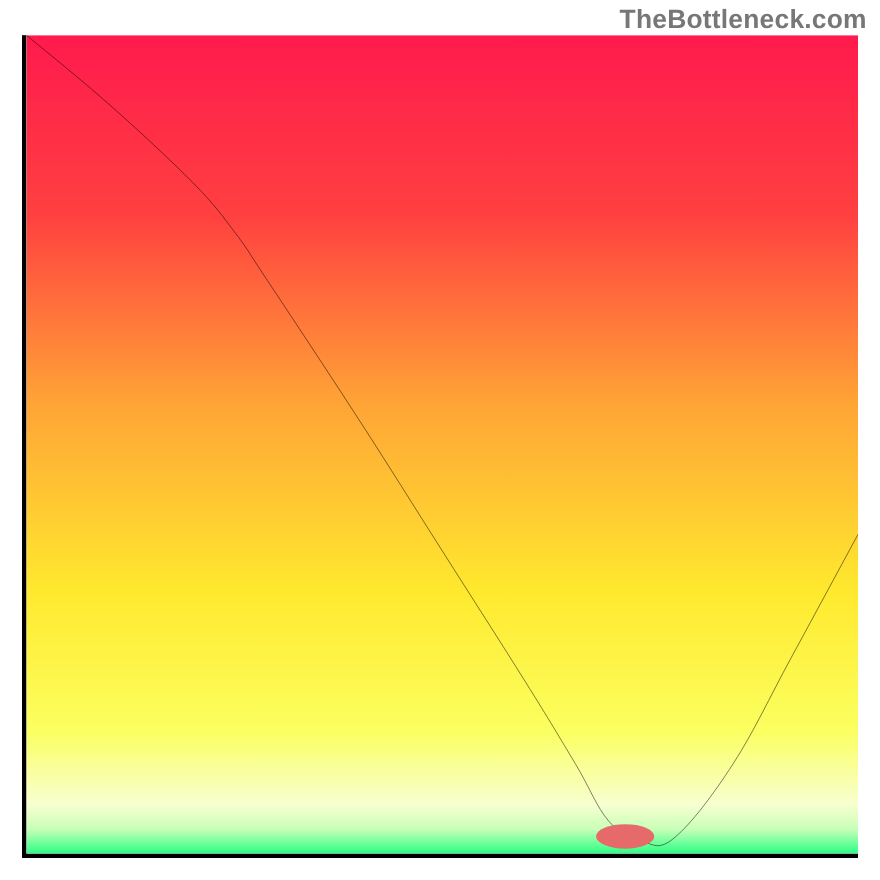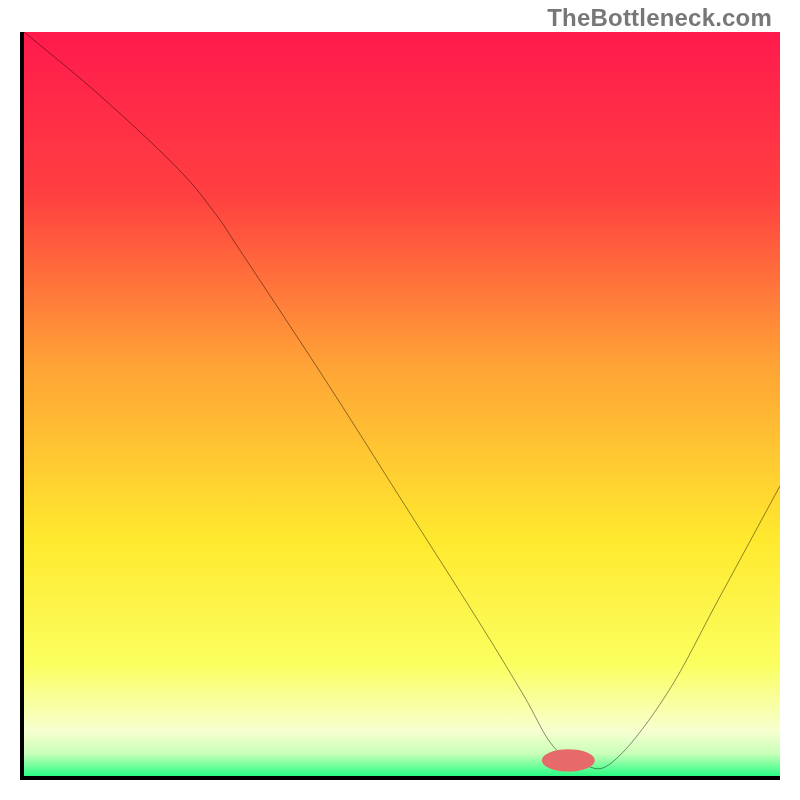--- a/index.html
+++ b/index.html
@@ -6,21 +6,21 @@
   body {
     width: 800px;
     height: 800px;
     background: #ffffff;
     font-family: Arial, Helvetica, sans-serif;
     position: relative;
   }
   .watermark {
     position: absolute;
     top: 4px;
-    right: 28px;
+    right: 12px;
     font-size: 24px;
     font-weight: bold;
     color: #777777;
     letter-spacing: 0.2px;
   }
   .chart-area {
     position: absolute;
     left: 20px;
     top: 32px;
     width: 760px;

